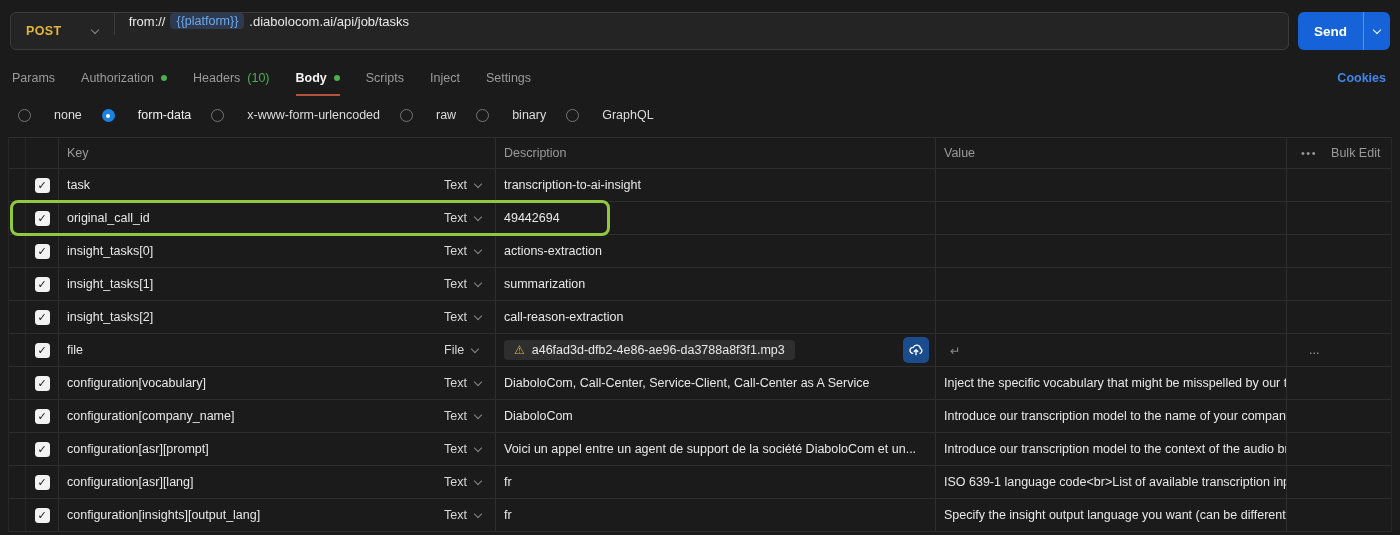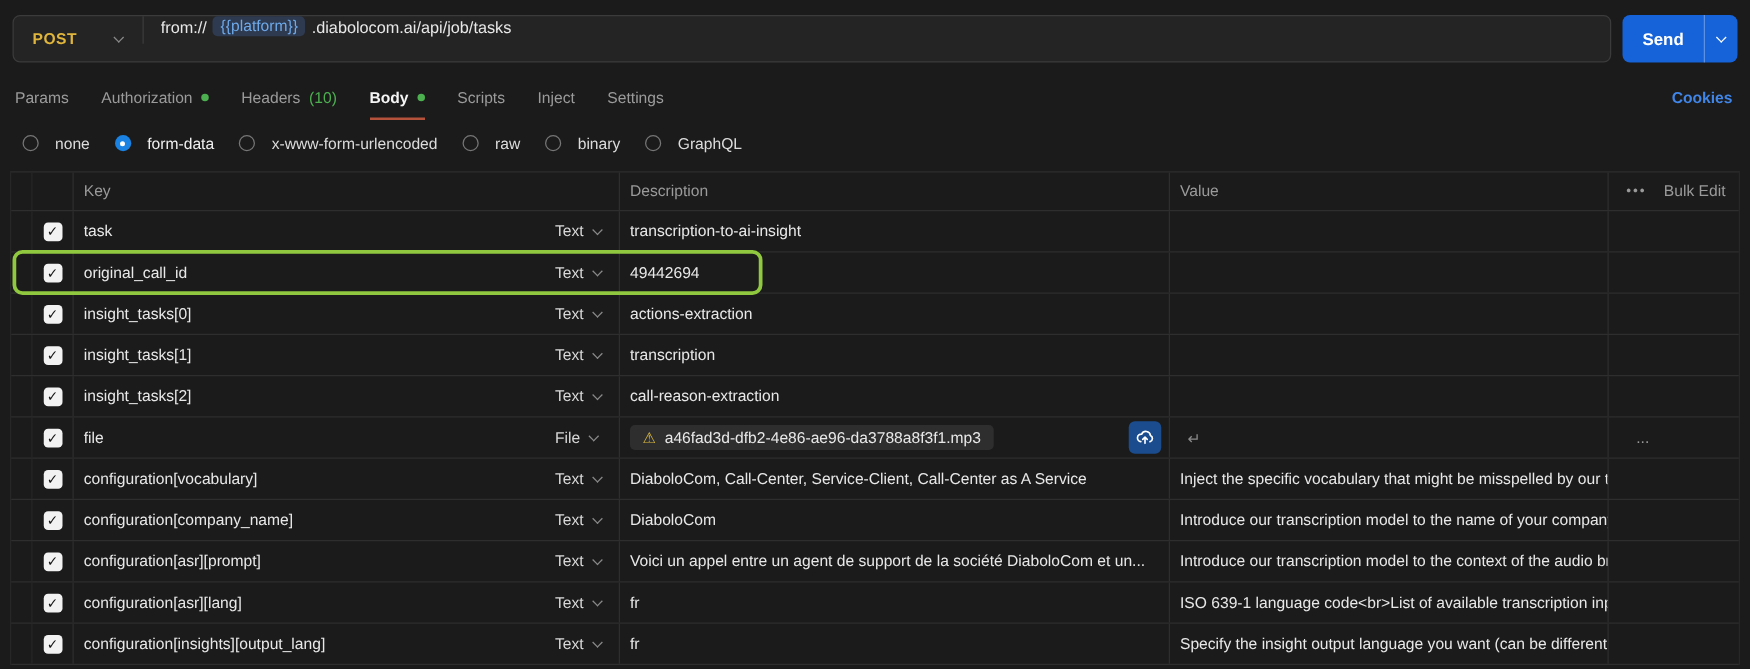--- a/index.html
+++ b/index.html
@@ -29,21 +29,21 @@
   
   .tabs-row { position:absolute; top:60px; left:12px; right:14px; height:36px; display:flex; align-items:stretch; }
   .tab { display:flex; align-items:center; gap:7px; color:#9b9b9b; font-size:12.5px; margin-right:26px; padding-top:2px; border-bottom:2px solid transparent; cursor:pointer; }
   .tab.active { color:#f5f5f5; font-weight:700; border-bottom-color:#b5523b; }
   .dot { width:6px; height:6px; border-radius:50%; background:#4caf50; }
   .count { color:#4caf50; }
   .cookies { margin-left:auto; display:flex; align-items:center; color:#4086e8; font-weight:600; font-size:12.5px; cursor:pointer; }
 
   
   .radio-row { position:absolute; top:103px; left:18px; height:24px; display:flex; align-items:center; gap:20px; }
-  .radio-opt { display:flex; align-items:flex-start; gap:13px; font-size:12.5px; color:#dcdcdc; cursor:pointer; }
+  .radio-opt { display:flex; align-items:flex-end; gap:23px; font-size:12.5px; color:#dcdcdc; cursor:pointer; }
   .radio { width:13px; height:13px; border-radius:50%; border:1px solid #767676; position:relative; flex:none; }
   .radio.checked { border:none; background:#1a82e2; }
   .radio.checked::after { content:''; position:absolute; left:4.5px; top:4.5px; width:4px; height:4px; border-radius:50%; background:#fff; }
 
   
   .table { position:absolute; top:137px; left:8px; right:8px; border-top:1px solid #2e2e2e; border-left:1px solid #272727; border-right:1px solid #272727; }
   .thead { display:grid; grid-template-columns:17px 33px 437px 440px 351px 1fr; height:31px; border-bottom:1px solid #2e2e2e; }
   .trow  { display:grid; grid-template-columns:17px 33px 372px 65px 440px 351px 1fr; height:33px; border-bottom:1px solid #2e2e2e; position:relative; }
   .cell { display:flex; align-items:center; padding:0 8px; font-size:12.5px; overflow:hidden; white-space:nowrap; min-width:0; }
   .bR { border-right:1px solid #2e2e2e; }
@@ -208,21 +208,21 @@
     <div class="trow">
       <div class="cell bRf"></div>
       <div class="cell bR checkbox-cell">
           <span class="checkbox">✓</span>
         </div>
       <div class="cell">insight_tasks[1]</div>
       <div class="cell bR type-cell">
           <span>Text</span>
           <span class="chev"></span>
         </div>
-      <div class="cell bR">transcription</div>
+      <div class="cell bR">summarization</div>
       <div class="cell bR"></div>
       <div class="cell"></div>
     </div>
 
     <div class="trow">
       <div class="cell bRf"></div>
       <div class="cell bR checkbox-cell">
           <span class="checkbox">✓</span>
         </div>
       <div class="cell">insight_tasks[2]</div>

